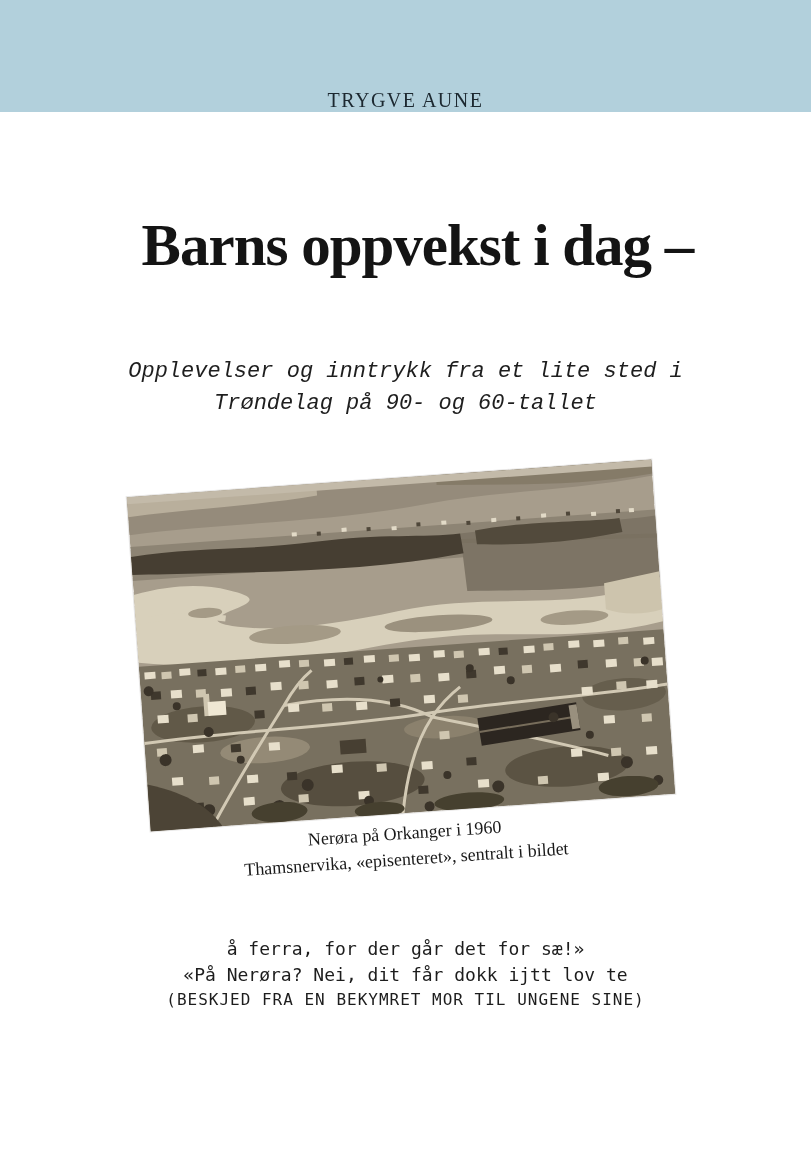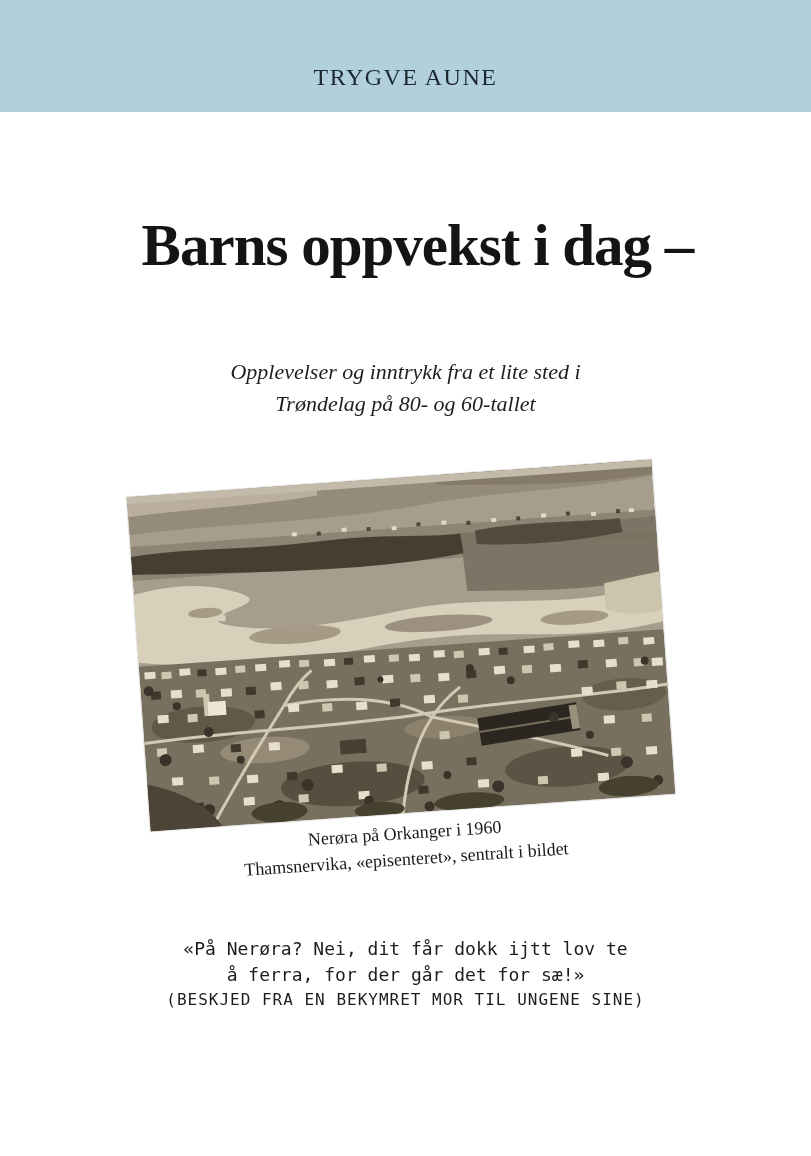--- a/index.html
+++ b/index.html
@@ -8,34 +8,35 @@
     background:#ffffff;color:#161616;
     font-family:"Liberation Serif",serif;
   }
   
   .top-band{
     position:absolute;left:0;top:0;width:811px;height:112px;
     background:#b2d0dc;
     display:flex;align-items:flex-end;justify-content:center;
   }
   .author{
-    font-size:24px;letter-spacing:1.5px;color:#1c2830;
-    padding-bottom:21px;white-space:nowrap;
+    font-size:20px;letter-spacing:1.5px;color:#1c2830;
+    white-space:nowrap;
   }
   
   .title{
     position:absolute;left:0;top:200px;width:811px;margin:12px;
     text-align:center;font-weight:bold;font-size:59px;line-height:66px;
     letter-spacing:-1px;color:#141414;
   }
   
   .subtitle{
     position:absolute;left:0;top:356px;width:811px;margin:0;
     text-align:center;font-style:italic;font-size:22px;line-height:32px;
     color:#1e1e1e;
+    font-family:Liberation Mono, monospace;
   }
   
   .photo-wrap{
     position:absolute;left:138px;top:478px;width:526px;height:335px;
     transform:rotate(-4.1deg);
     box-shadow:0 0 0 1px rgba(60,50,40,0.12);
   }
   .photo-wrap svg{display:block;width:526px;height:335px;}
   
   .photo-caption{
@@ -55,21 +56,21 @@
 <body>
 
 <div class="page">
 
   <header class="top-band">
     <div class="author">TRYGVE AUNE</div>
   </header>
 
   <h1 class="title"><span>Barns oppvekst i dag –</span><br></h1>
 
-  <p class="subtitle"><span>Opplevelser og inntrykk fra et lite sted i</span><br><span>Trøndelag på 80- og 60-tallet</span></p>
+  <p class="subtitle"><span>Opplevelser og inntrykk fra et lite sted i</span><br><span>Trøndelag på 90- og 60-tallet</span></p>
 
   <div class="photo-wrap">
     <svg viewBox="0 0 526 335" preserveAspectRatio="none">
 
       <rect x="0" y="0" width="526" height="335" fill="#a79d8c"></rect>
 
       <path d="M0,0 H526 V16 C440,26 370,20 300,28 C200,40 95,32 0,38 Z" fill="#958b7b"></path>
       <path d="M310,0 H526 V14 C450,22 380,14 310,10 Z" fill="#857b68"></path>
       <path d="M0,0 H190 V12 C130,18 60,16 0,20 Z" fill="#b9af9c"></path>
       <rect x="0" y="0" width="526" height="7" fill="#c3baa9"></rect>
@@ -272,18 +273,18 @@
       <ellipse cx="230" cy="330" rx="25" ry="8" fill="#46402f"></ellipse>
     </svg>
   </div>
 
   <div class="photo-caption">
     <div>Nerøra på Orkanger i 1960</div>
     <div>Thamsnervika, «episenteret», sentralt i bildet</div>
   </div>
 
   <div class="quote">
+    <div class="quote-line">å ferra, for der går det for sæ!»</div>
     <div class="quote-line">«På Nerøra? Nei, dit får dokk ijtt lov te</div>
-    <div class="quote-line">å ferra, for der går det for sæ!»</div>
     <div class="quote-attr">(BESKJED FRA EN BEKYMRET MOR TIL UNGENE SINE)</div>
   </div>
 
 </div>
 
 </body></html>

